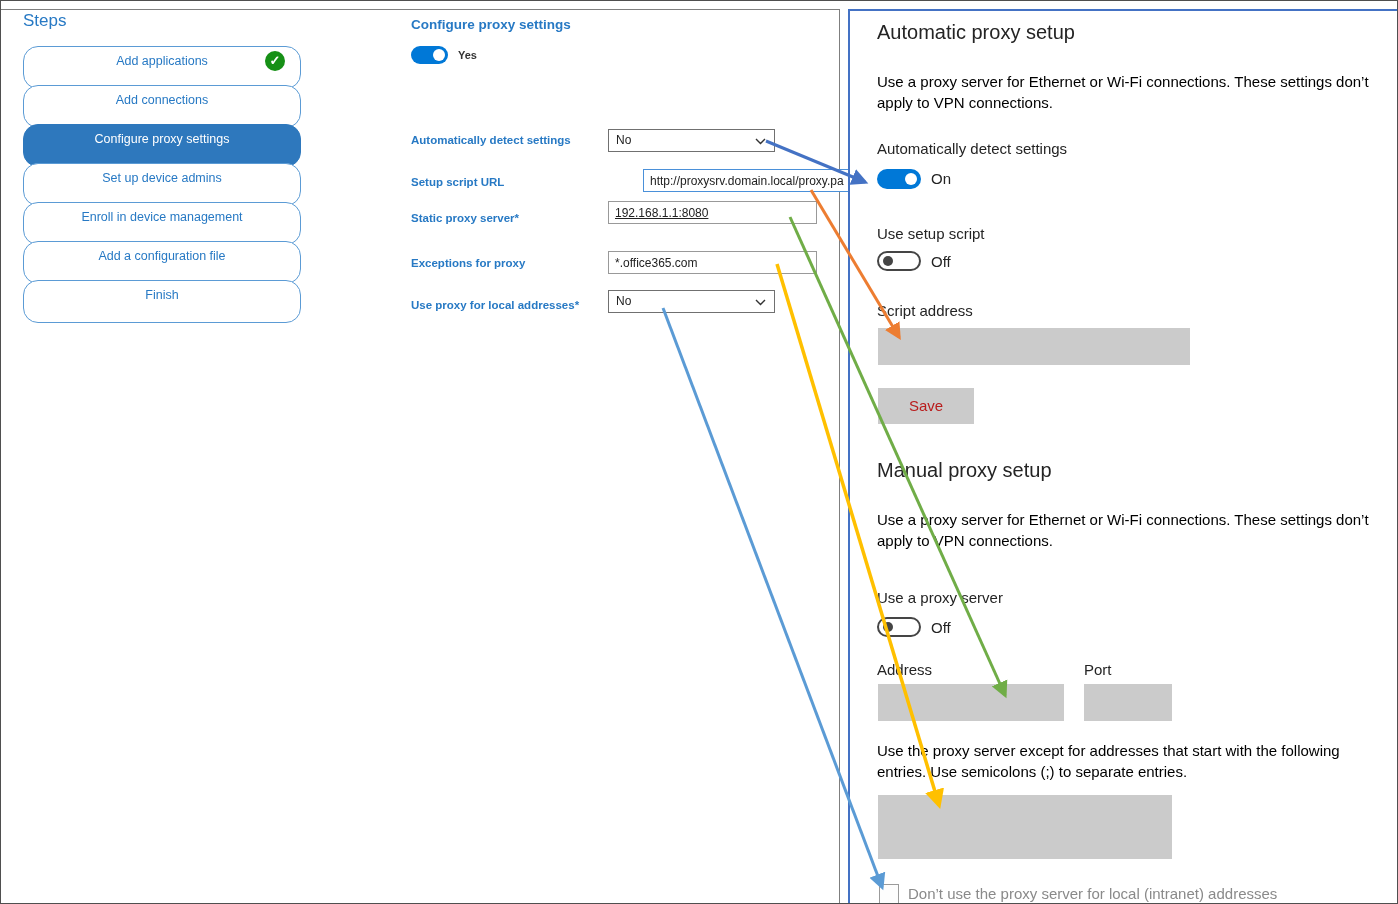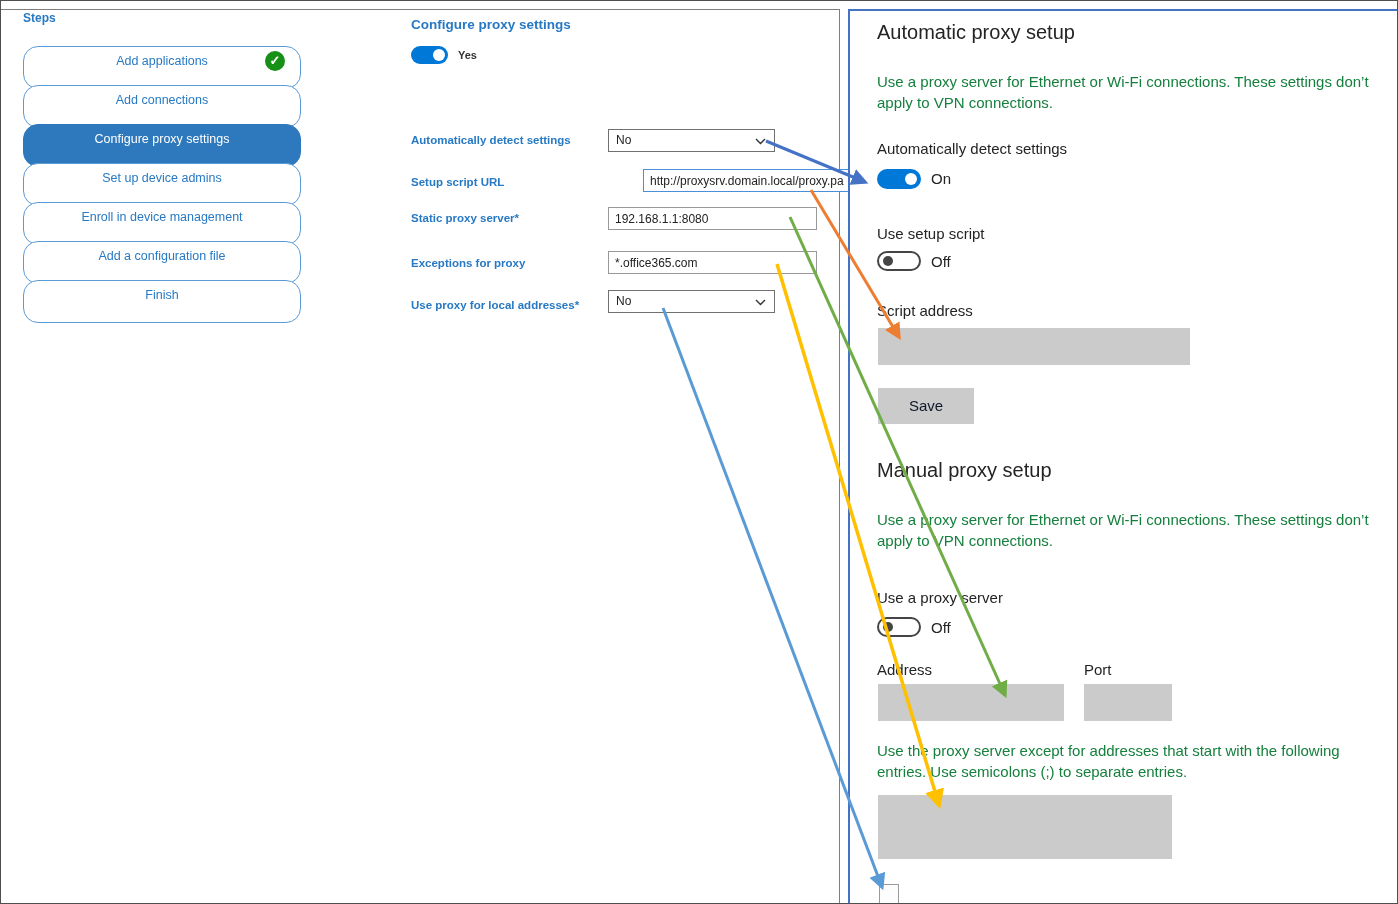--- a/index.html
+++ b/index.html
@@ -5,21 +5,21 @@
   * { margin:0; padding:0; box-sizing:border-box; }
   html,body { width:1398px; height:904px; background:#fff; font-family:"Liberation Sans", sans-serif; }
   .frame { position:relative; width:1398px; height:904px; border:1px solid #4f4f4f; background:#fff; overflow:hidden; }
   .abs { position:absolute; }
 
   
   .wiz-top { left:0; top:8px; width:839px; height:1px; background:#7f7f7f; }
   .wiz-right { left:838px; top:8px; width:1px; height:896px; background:#7f7f7f; }
 
   
-  .steps-title { left:22px; top:10px; font-size:12px; font-weight:bold; color:#2779c4;text-align:right; }
+  .steps-title { left:22px; top:10px; font-size:17px; font-weight:normal; color:#2779c4;text-align:right; }
   .step-btn { left:22px; width:278px; height:43px; border:1px solid #5b9bd5; border-radius:15px;
               background:#fff; color:#2779c4; font-size:12.5px; text-align:center; line-height:28px; cursor:pointer; }
   .step-btn.selected { background:#2e78bd; border-color:#2e78bd; color:#ffffff; }
   .check-badge { left:264px; top:50px; width:20px; height:20px; border-radius:50%; background:#169016;
                  color:#fff; font-size:13px; font-weight:bold; text-align:center; line-height:20px; }
 
   
   .wiz-heading { left:410px; top:16px; font-size:13.5px; font-weight:bold; color:#2779c4; }
   .toggle-sm { left:410px; top:45px; width:37px; height:18px; border-radius:9px; background:#0078d7; cursor:pointer; }
   .toggle-sm .knob { position:absolute; right:3px; top:3px; width:12px; height:12px; border-radius:50%; background:#fff; }
@@ -28,30 +28,30 @@
   .f-input { left:607px; width:209px; height:23px; border:1px solid #999; background:#fff;
              font-family:"Liberation Sans",sans-serif; font-size:12px; color:#222; padding:0 6px; }
   .f-input.focused { border:1px solid #4a90d9; }
   .f-select { left:607px; width:167px; height:23px; border:1px solid #707070; background:#fff;
               font-size:12px; color:#222; line-height:21px; padding-left:7px; cursor:pointer; }
   .f-select svg { position:absolute; right:8px; top:8px; }
 
   
   .settings-panel { left:847px; top:8px; width:554px; height:898px; border:2px solid #4472c4; background:#fff; }
   .s-h1 { left:876px; font-size:20px; font-weight:400; color:#242424; }
-  .s-p  { left:876px; width:508px; font-size:15px; line-height:21px; color:#15803d; }
+  .s-p  { left:876px; width:508px; font-size:15px; line-height:21px; color:#000000; }
   .s-label { left:876px; font-size:15px; color:#242424; }
   .s-status { left:930px; font-size:15px; color:#242424; }
   .toggle-lg { left:876px; width:44px; height:20px; border-radius:10px; cursor:pointer; }
   .toggle-lg.on { background:#0078d7; }
   .toggle-lg.on .knob { position:absolute; right:4px; top:4px; width:12px; height:12px; border-radius:50%; background:#fff; }
   .toggle-lg.off { border:2px solid #454545; background:#fff; }
   .toggle-lg.off .knob { position:absolute; left:4px; top:3px; width:10px; height:10px; border-radius:50%; background:#454545; }
   .gray-box { background:#cbcbcb; cursor:text; }
-  .save-btn { left:877px; top:387px; width:96px; height:36px; background:#cbcbcb; color:#0f172a;
+  .save-btn { left:877px; top:387px; width:96px; height:36px; background:#cbcbcb; color:#b91c1c;
               font-size:15px; text-align:center; line-height:36px; cursor:pointer; }
   .cb { left:878px; top:883px; width:20px; height:20px; border:1px solid #9b9b9b; background:#fdfdfd; cursor:pointer; }
   .cb-label { left:907px; top:884px; font-size:15px; color:#8a8a8a; }
 
   #arrows { position:absolute; left:0; top:0; width:1398px; height:904px; z-index:50; pointer-events:none; }
 </style>
 </head>
 <body>
 
 <div class="frame">
@@ -81,21 +81,21 @@
     <span>No</span>
     <svg width="11" height="7">
         <polyline points="1,1 5.5,5.5 10,1" fill="none" stroke="#333" stroke-width="1.4"></polyline>
       </svg>
   </div>
 
   <div class="abs f-label" style="top:175px">Setup script URL</div>
   <input class="abs f-input focused" style="top: 168px; margin-left: 35px;" value="http://proxysrv.domain.local/proxy.pa">
 
   <div class="abs f-label" style="top:211px">Static proxy server*</div>
-  <input class="abs f-input" style="top: 206px;" value="192.168.1.1:8080">
+  <input class="abs f-input" style="top: 200px; text-decoration: underline;" value="192.168.1.1:8080">
 
   <div class="abs f-label" style="top:256px">Exceptions for proxy</div>
   <input class="abs f-input" style="top: 250px;" value="*.office365.com">
 
   <div class="abs f-label" style="top:298px">Use proxy for local addresses*</div>
   <div class="abs f-select" style="top:289px">
     <span>No</span>
     <svg width="11" height="7">
         <polyline points="1,1 5.5,5.5 10,1" fill="none" stroke="#333" stroke-width="1.4"></polyline>
       </svg>
@@ -134,20 +134,21 @@
 
   <div class="abs s-label" style="top:660px">Address</div>
   <div class="abs s-label" style="left:1083px; top:660px">Port</div>
   <div class="abs gray-box" style="left:877px; top:683px; width:186px; height:37px;"></div>
   <div class="abs gray-box" style="left:1083px; top:683px; width:88px; height:37px;"></div>
 
   <div class="abs s-p" style="top:739px; width:492px">Use the proxy server except for addresses that start with the following entries. Use semicolons (;) to separate entries.</div>
   <div class="abs gray-box" style="left:877px; top:794px; width:294px; height:64px;"></div>
 
   <div class="abs cb"></div>
+  <div class="abs cb-label">Don’t use the proxy server for local (intranet) addresses</div>
 
   <svg id="arrows" viewBox="0 0 1398 904">
       <defs>
         <marker id="ah0" markerWidth="6" markerHeight="6" refX="4.4" refY="3" orient="auto" markerUnits="strokeWidth">
           <path d="M0,0.2 L5.6,3 L0,5.8 Z" fill="#4472c4"></path>
         </marker>
         <marker id="ah1" markerWidth="6" markerHeight="6" refX="4.4" refY="3" orient="auto" markerUnits="strokeWidth">
           <path d="M0,0.2 L5.6,3 L0,5.8 Z" fill="#ed7d31"></path>
         </marker>
         <marker id="ah2" markerWidth="6" markerHeight="6" refX="4.4" refY="3" orient="auto" markerUnits="strokeWidth">

